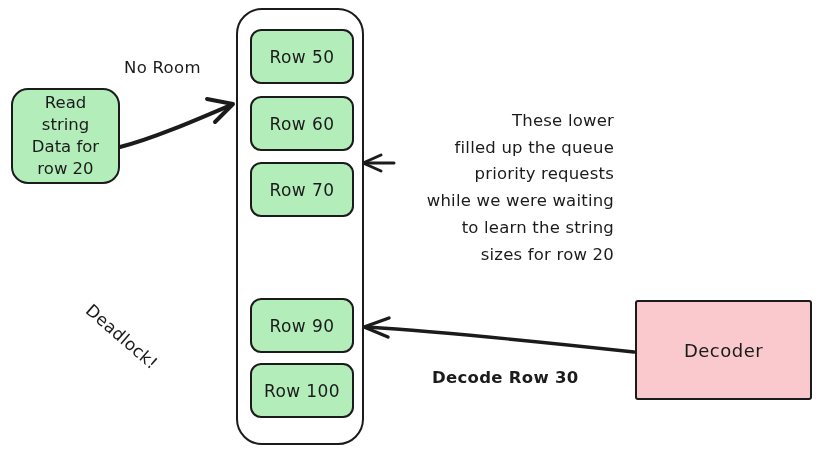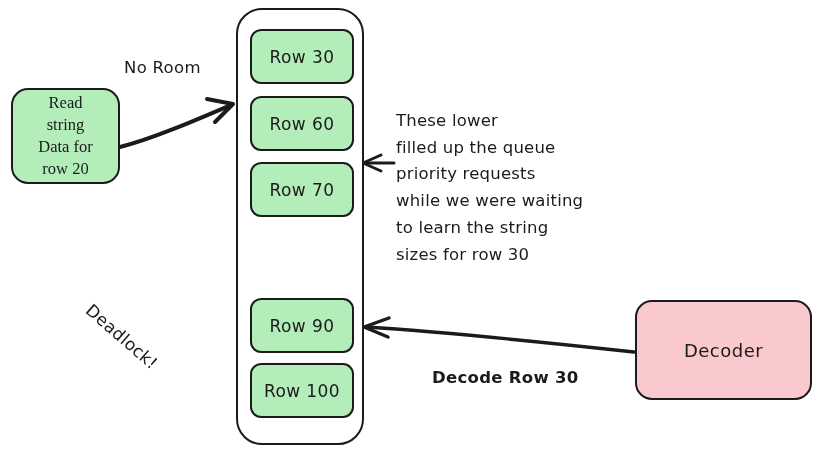--- a/index.html
+++ b/index.html
@@ -66,30 +66,29 @@
     left: 11px;
     top: 88px;
     width: 109px;
     height: 96px;
     border-radius: 17px;
     background: #b3eeba;
     flex-direction: column;
     font-size: 16.5px;
     line-height: 1.32;
     padding: 2px 3px;
-    font-family: Liberation Serif, serif;
   }
   #read-node span { display: block; white-space: nowrap; }
   
   #decoder-node {
     left: 635px;
     top: 300px;
     width: 177px;
     height: 100px;
-    border-radius: 17px;
+    border-radius: 3px;
     background: #fac9cd;
     font-size: 18px;
     letter-spacing: 0.5px;
   }
   
   .label {
     position: absolute;
     color: #1b1b1b;
     font-size: 16px;
     white-space: nowrap;
@@ -102,21 +101,21 @@
     top: 300px;
     font-size: 17px;
     transform: rotate(41deg);
     transform-origin: left top;
   }
   #annotation-note {
     position: absolute;
     left: 396px;
     top: 108px;
     width: 218px;
-    text-align: left;
+    text-align: right;
     color: #1b1b1b;
     font-size: 16.5px;
     line-height: 1.62;
     letter-spacing: 0.2px;
   }
   #annotation-note span { display: block; white-space: nowrap; }
 </style>
 </head>
 <body>
 
@@ -138,34 +137,34 @@
 
   <div class="node" id="read-node">
     <span>Read</span>
     <span>string</span>
     <span>Data for</span>
     <span>row 20</span>
   </div>
 
   <div class="node" id="queue-container"></div>
 
-  <div class="row-box" style="top:29px">Row 30</div>
+  <div class="row-box" style="top:29px">Row 50</div>
   <div class="row-box" style="top:96px">Row 60</div>
   <div class="row-box" style="top:162px">Row 70</div>
   <div class="row-box" style="top:298px">Row 90</div>
   <div class="row-box" style="top:363px">Row 100</div>
 
   <div class="node" id="decoder-node">Decoder</div>
 
   <div class="label" id="label-no-room">No Room</div>
   <div class="label" id="label-decode-row">Decode Row 30</div>
   <div class="label" id="label-deadlock">Deadlock!</div>
 
   <div id="annotation-note">
     <span>These lower</span>
     <span>filled up the queue</span>
     <span>priority requests</span>
     <span>while we were waiting</span>
     <span>to learn the string</span>
-    <span>sizes for row 30</span>
+    <span>sizes for row 20</span>
   </div>
 
 </div>
 
 </body></html>

